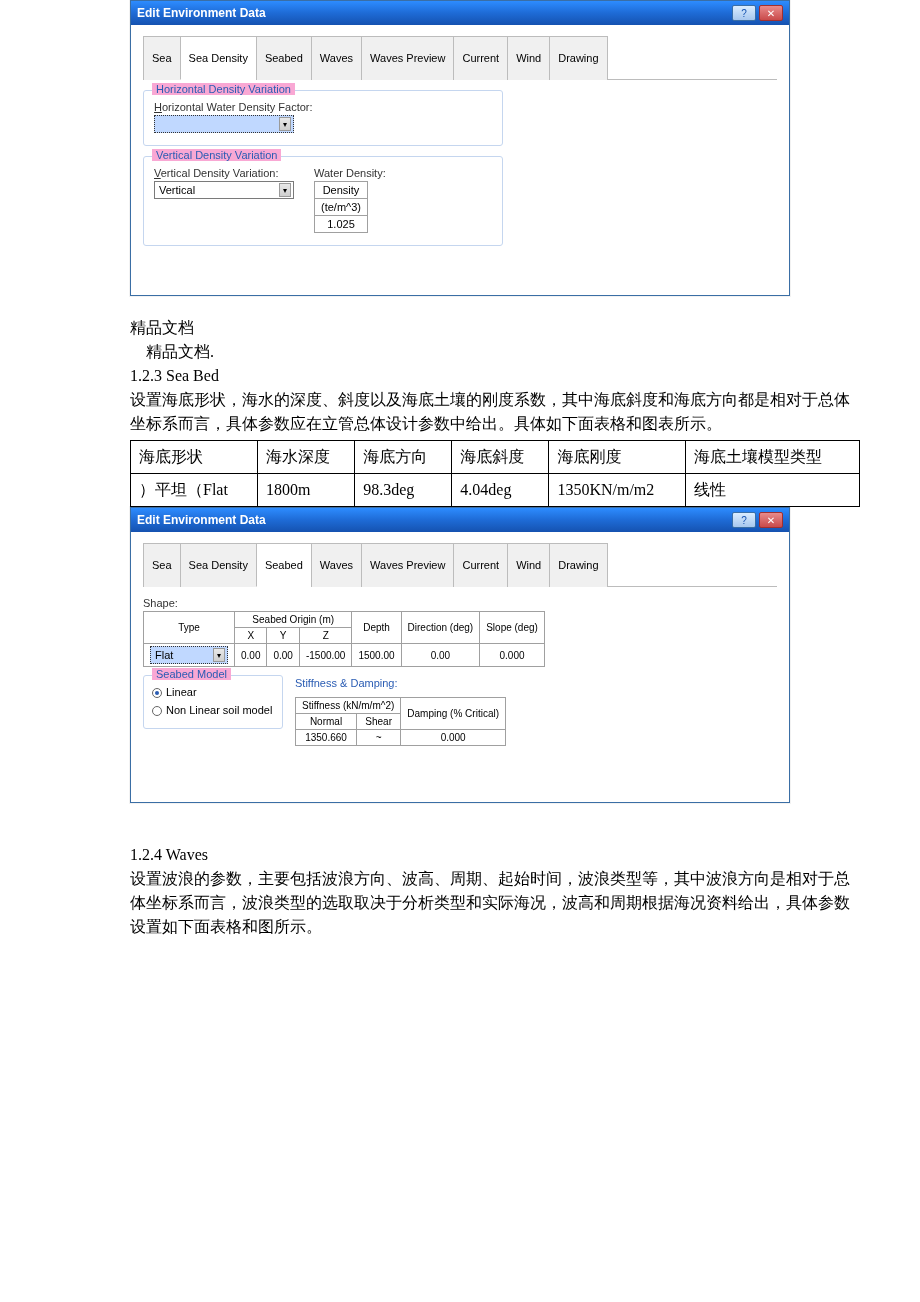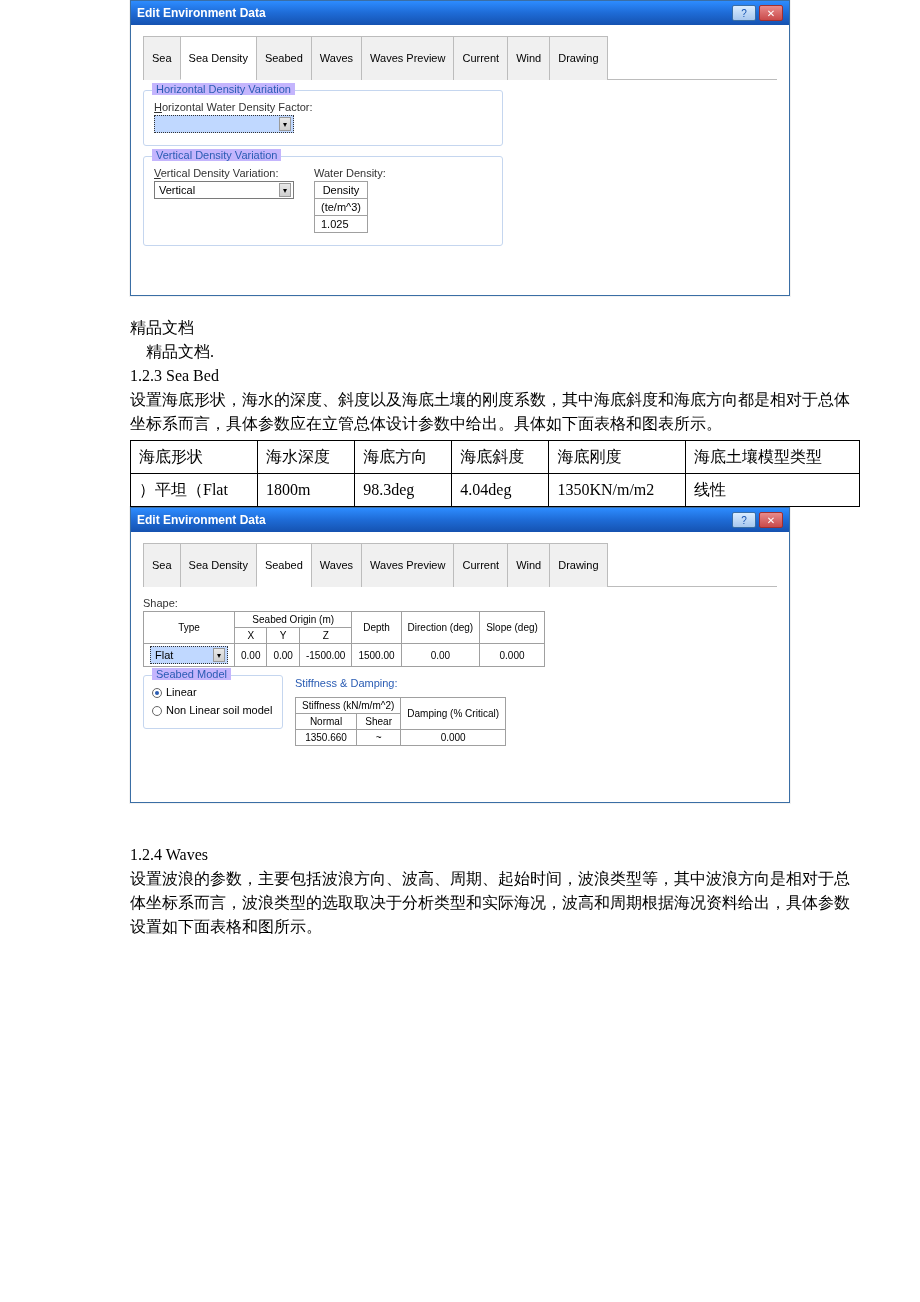--- a/index.html
+++ b/index.html
@@ -15,29 +15,29 @@
   .win-btn.close { background: linear-gradient(to bottom,#e98b8b,#c94a4a); color: #fff; border-color: #a03030; }
   .dialog-body { padding: 10px 12px 20px 12px; font-size: 11px; min-height: 270px; }
 
   
   .tabs { display: flex; border-bottom: 1px solid #bcbcbc; margin-bottom: 10px; font-size: 11px; }
   .tab { padding: 15px 8px; border: 1px solid #bcbcbc; border-bottom: none; margin-right: -1px; background: #f0f0f0; position: relative; top: 1px; }
   .tab.active { background: #fff; border-bottom: 1px solid #fff; }
 
   
   .fieldset { border: 1px solid #c5d6ef; border-radius: 3px; padding: 8px 10px 12px 10px; margin-bottom: 10px; position: relative; width: 360px; }
-  .fieldset .legend { position: absolute; top: -8px; left: 8px; background: #c4b5fd; padding: 0 4px; color: #2a5cb3; font-size: 11px; }
+  .fieldset .legend { position: absolute; top: -8px; left: 8px; background: #f9a8d4; padding: 0 4px; color: #2a5cb3; font-size: 11px; }
   .lbl { color: #333; font-size: 11px; display: block; margin: 2px 0; }
   .lbl .u { text-decoration: underline; }
   .dropdown { border: 1px solid #7a7a7a; background: #fff; height: 18px; width: 140px; display: flex; align-items: center; justify-content: space-between; padding: 0 2px 0 4px; font-size: 11px; }
   .dropdown.sel { background: #c0d8ff; border: 1px dotted #333; }
   .dropdown .arrow { width: 12px; height: 14px; background: linear-gradient(to bottom,#e8e8e8,#cfcfcf); border: 1px solid #9a9a9a; display: flex; align-items: center; justify-content: center; font-size: 8px; }
   .smalltable { border-collapse: collapse; font-size: 11px; }
   .smalltable th, .smalltable td { border: 1px solid #a0a0a0; padding: 2px 6px; text-align: center; font-weight: normal; }
-  .smalltable td.val { text-align: left; margin-top: 8px; }
+  .smalltable td.val { text-align: center; margin-top: 8px; }
 
   .row { display: flex; gap: 20px; align-items: flex-start; }
 
   
   .doctext { margin: 20px 60px 0 130px; font-size: 16px; line-height: 1.5; font-family: SimSun, "Songti SC", serif; }
   .doctable { border-collapse: collapse; width: 100%; margin: 4px 0 0 0; font-size: 16px; }
   .doctable th, .doctable td { border: 1px solid #000; padding: 4px 8px; text-align: left; font-weight: normal; margin-left: 8px; }
 
   
   .grid { border-collapse: collapse; font-size: 10px; }

